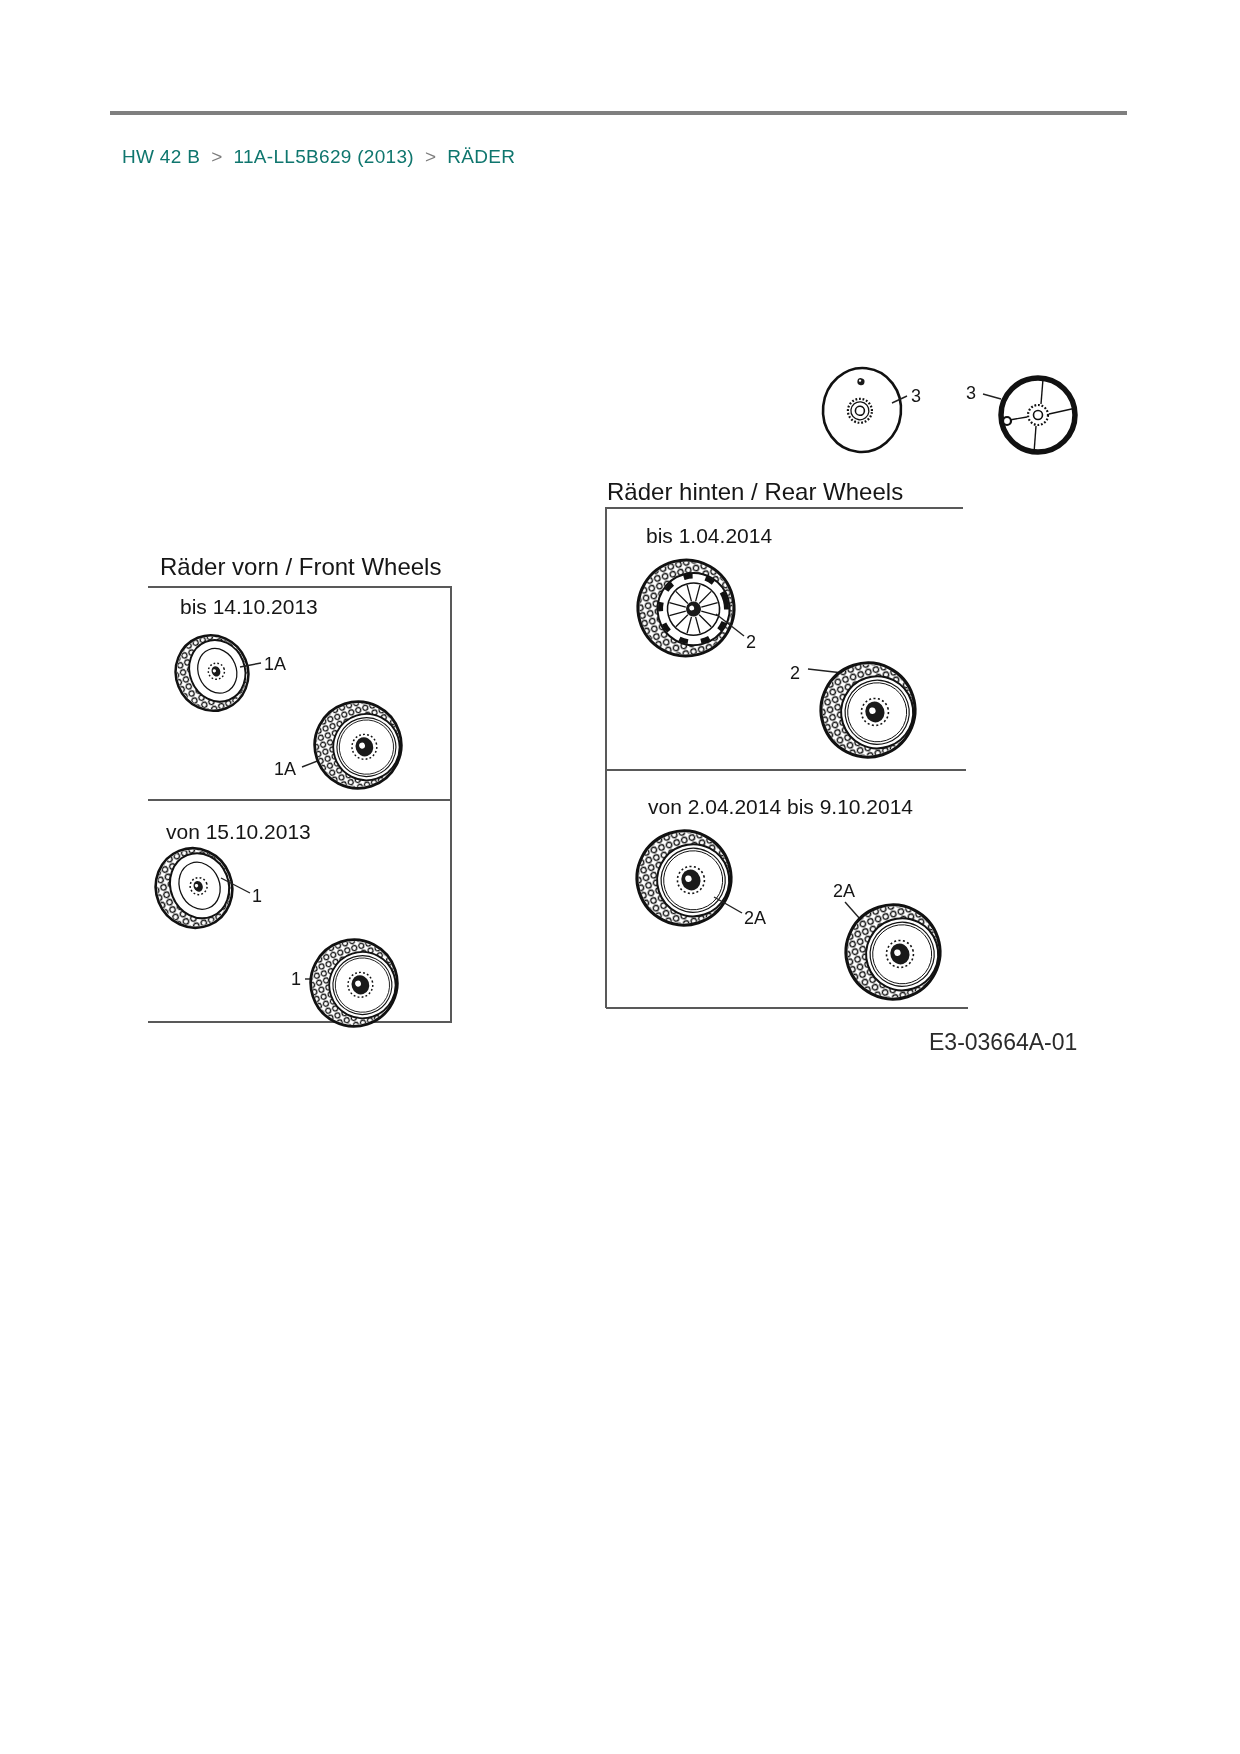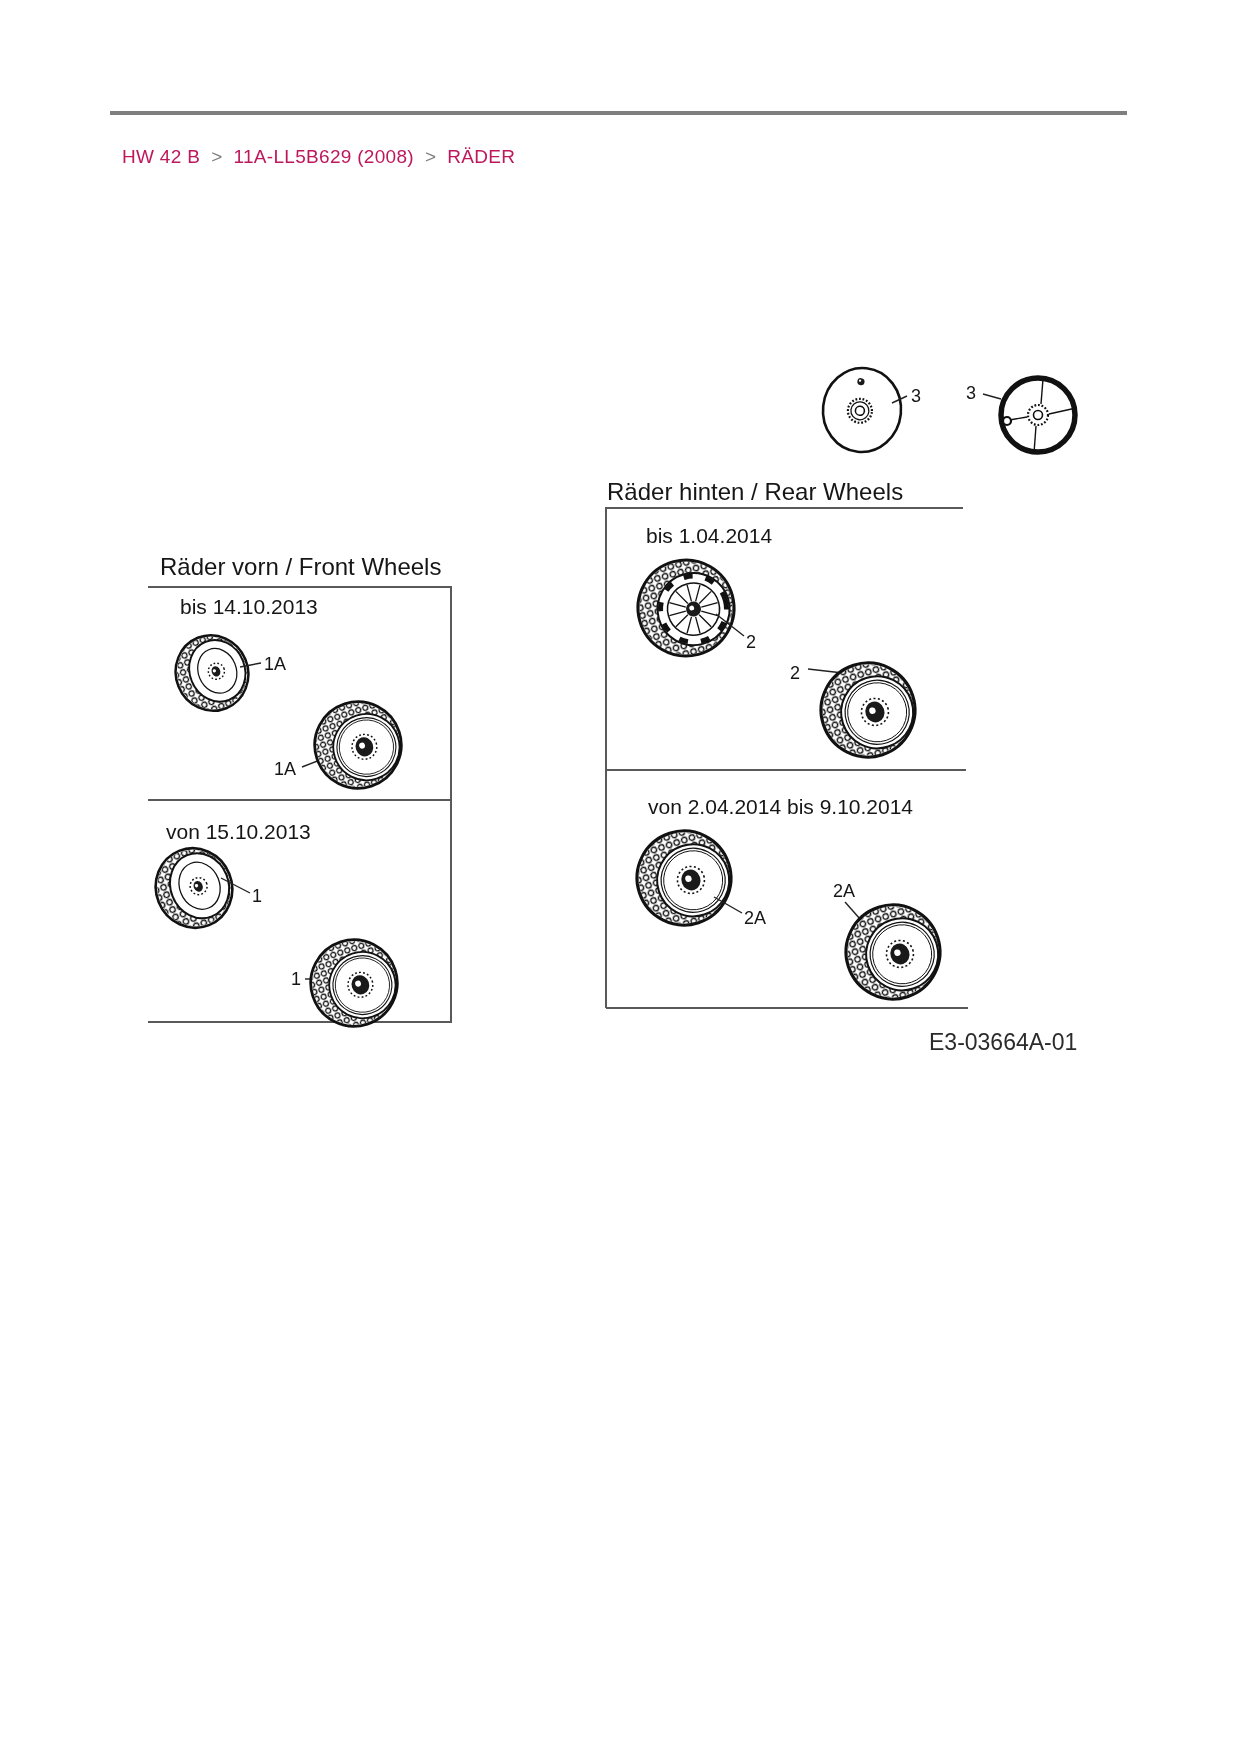--- a/index.html
+++ b/index.html
@@ -1,36 +1,36 @@
 <!DOCTYPE html>
 <html><head>
 <meta charset="utf-8">
 <style>
   html,body{margin:0;padding:0;background:#ffffff;}
   body{width:1240px;height:1754px;position:relative;font-family:"Liberation Sans",sans-serif;overflow:hidden;}
   .top-rule{position:absolute;left:110px;top:111px;width:1017px;height:4px;background:#7f7f7f;}
   .breadcrumb{position:absolute;left:122px;top:146px;font-size:19px;color:#7d7d7d;letter-spacing:.3px;white-space:nowrap;}
   .breadcrumb .sep{margin:0 11px;color:#7d7d7d;}
-  .breadcrumb .crumb{color:#be185d;text-decoration:none;cursor:pointer;}
+  .breadcrumb .crumb{color:#0f766e;text-decoration:none;cursor:pointer;}
   svg.diagram{position:absolute;left:0;top:0;width:1240px;height:1754px;}
   svg text{font-family:"Liberation Sans",sans-serif;fill:#161616;}
   text.h{font-size:24px;}
   text.d{font-size:21px;}
   text.lbl{font-size:18px;}
   text.code{font-size:23px;fill:#2b2b2b;}
   .frame{stroke:#595959;stroke-width:2;}
   .leader{stroke:#222222;stroke-width:1.4;}
 </style>
 </head>
 <body>
 
 <div class="top-rule"></div>
 
 <div class="breadcrumb">
-  <span class="crumb">HW 42 B</span><span class="sep">&gt;</span><span class="crumb">11A-LL5B629 (2008)</span><span class="sep">&gt;</span><span class="crumb">RÄDER</span>
+  <span class="crumb">HW 42 B</span><span class="sep">&gt;</span><span class="crumb">11A-LL5B629 (2013)</span><span class="sep">&gt;</span><span class="crumb">RÄDER</span>
 </div>
 
 <svg class="diagram" viewBox="0 0 1240 1754" xmlns="http://www.w3.org/2000/svg">
   <defs>
     <pattern id="dots" patternUnits="userSpaceOnUse" width="8" height="8">
       <circle cx="4" cy="4" r="2.7" fill="none" stroke="#161616" stroke-width="1.4"></circle>
     </pattern>
 
     <g id="w-knob">
       <circle r="47" fill="#ffffff" stroke="#111" stroke-width="3"></circle>

